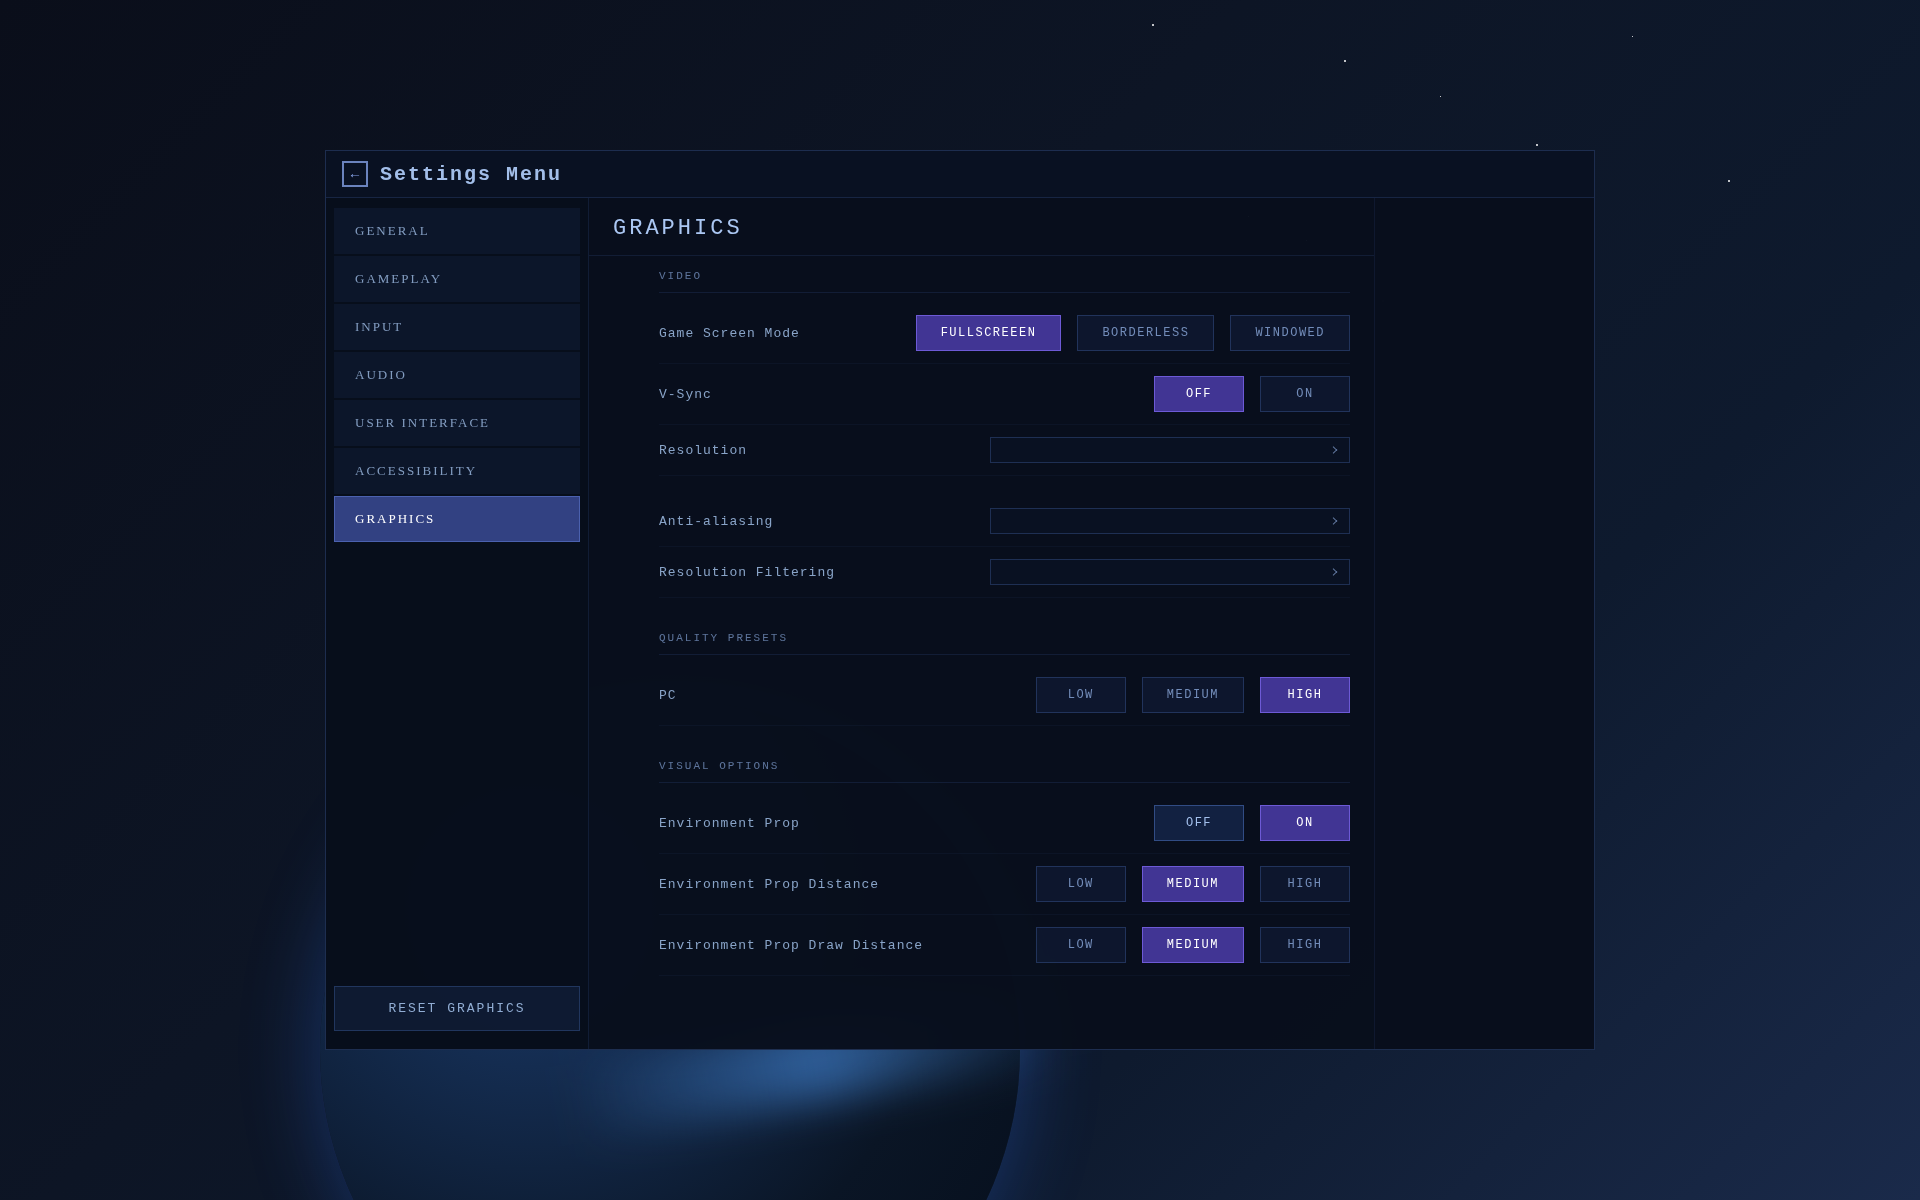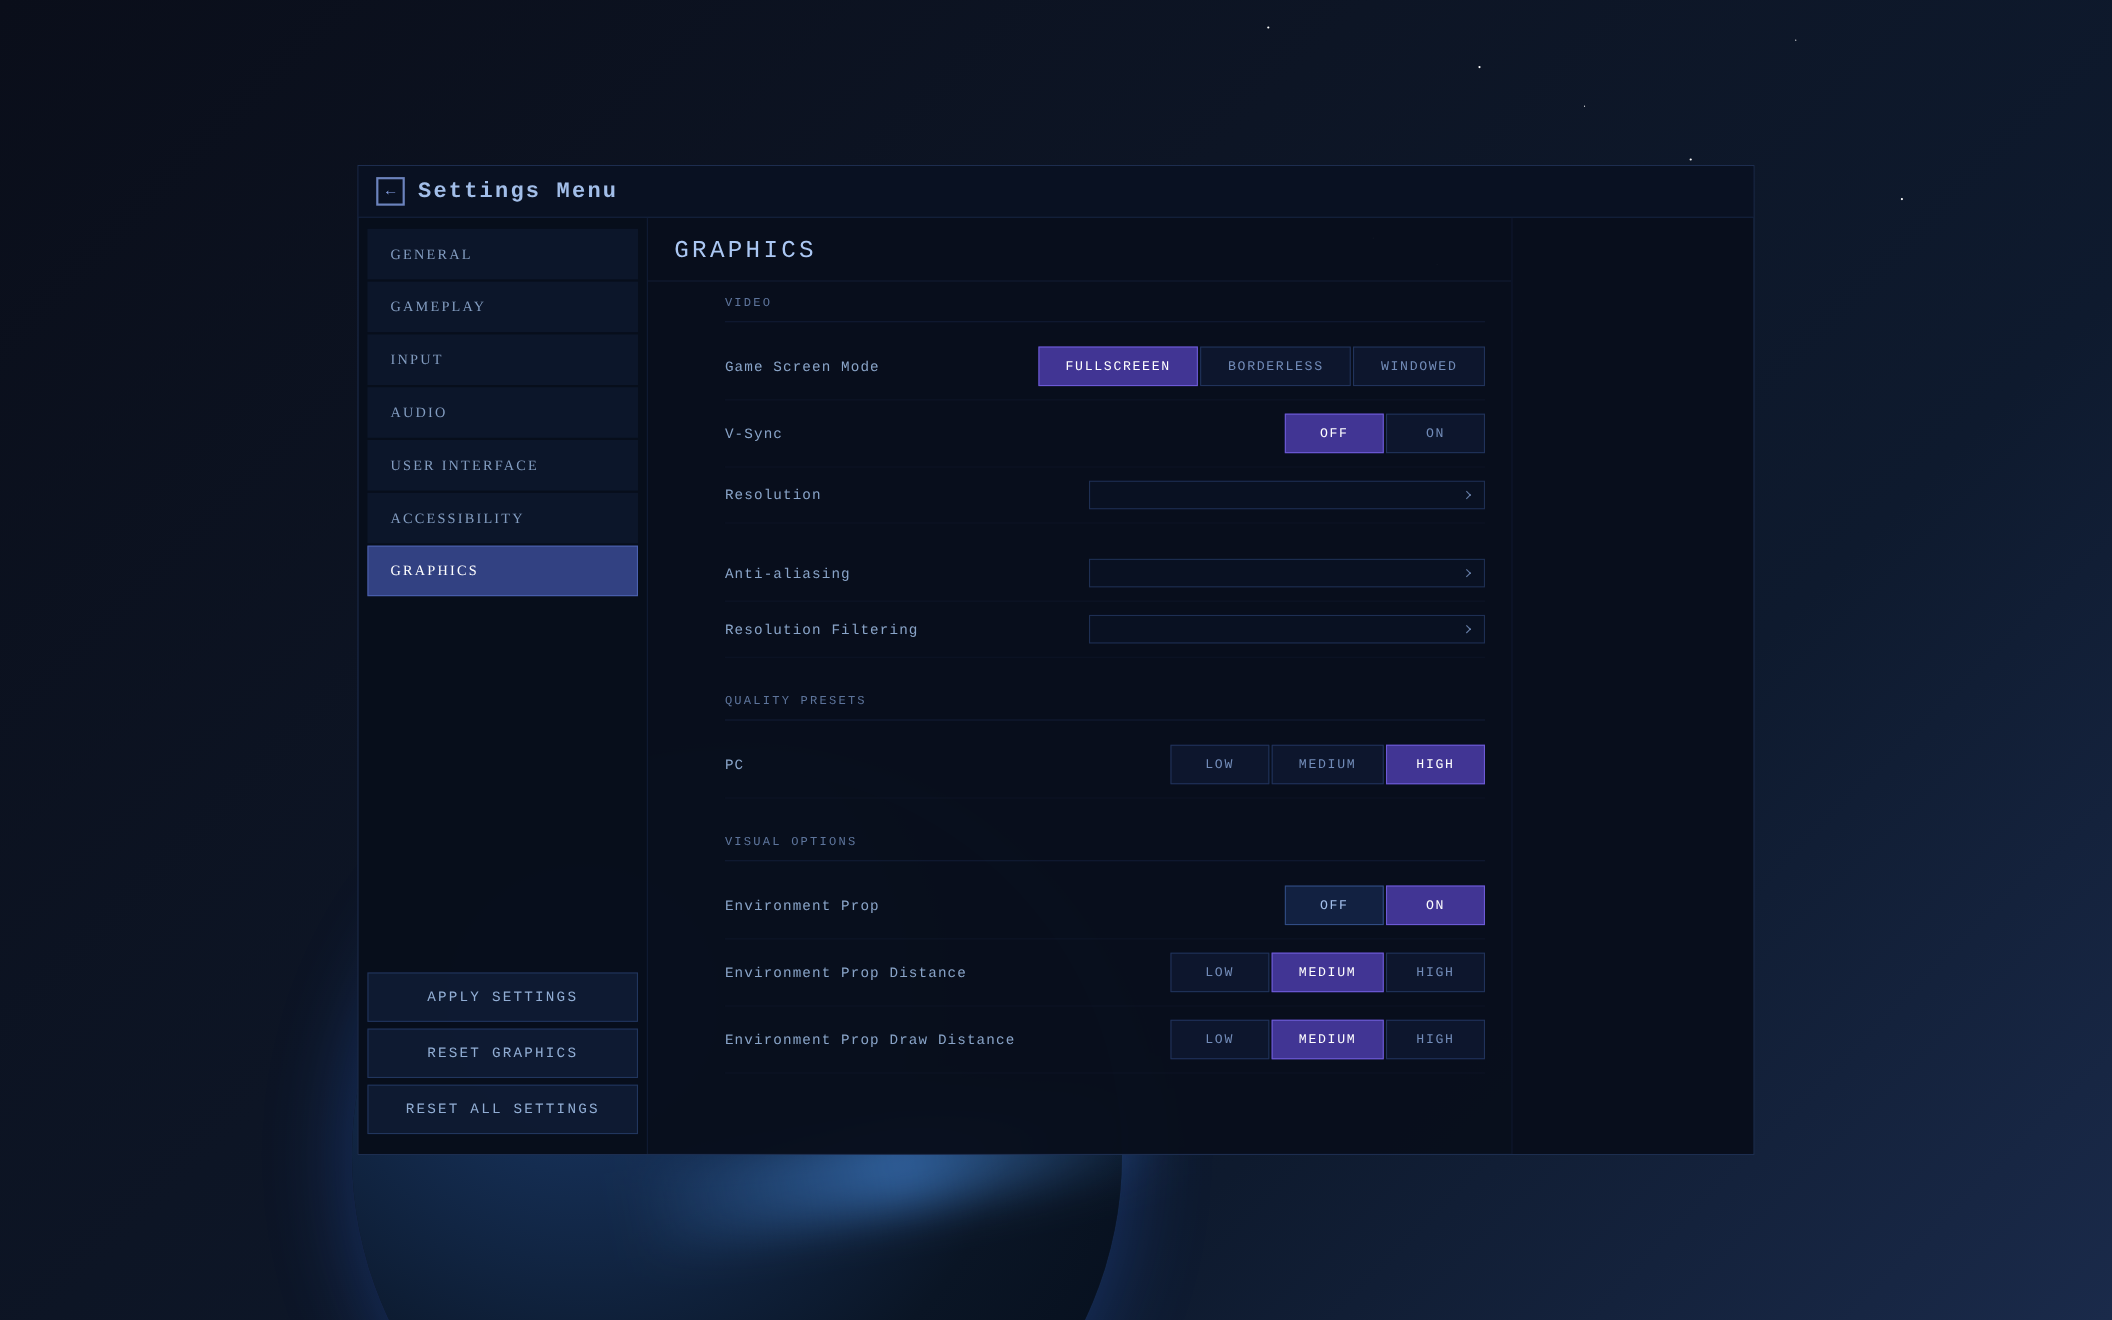--- a/index.html
+++ b/index.html
@@ -241,21 +241,21 @@
     }
 
     .setting-control {
       display: flex;
       gap: 2px;
     }
 
     
     .btn-group {
       display: flex;
-      gap: 2px;
+      gap: 16px;
     }
 
     .btn-option {
       padding: 10px 24px;
       background: rgba(15, 25, 50, 0.8);
       border: 1px solid rgba(80, 120, 200, 0.3);
       color: rgba(140, 170, 220, 0.8);
       font-family: 'Courier New', Courier, monospace;
       font-size: 12px;
       letter-spacing: 1.5px;
@@ -360,23 +360,21 @@
       <div class="sidebar-item">GENERAL</div>
           <div class="sidebar-item">GAMEPLAY</div>
           <div class="sidebar-item">INPUT</div>
           <div class="sidebar-item">AUDIO</div>
           <div class="sidebar-item">USER INTERFACE</div>
           <div class="sidebar-item">ACCESSIBILITY</div>
           <div class="sidebar-item active">GRAPHICS</div>
         </div>
       <div class="sidebar-actions">
 
-      <button class="sidebar-btn">APPLY SETTINGS</button>
           <button class="sidebar-btn">RESET GRAPHICS</button>
-          <button class="sidebar-btn">RESET ALL SETTINGS</button>
         </div>
     </div>
 
     <div class="main-content">
       <div class="content-area">
         <div class="content-header">
           <span class="content-title">GRAPHICS</span>
         </div>
         <div class="content-scroll" id="settings-content">
 

